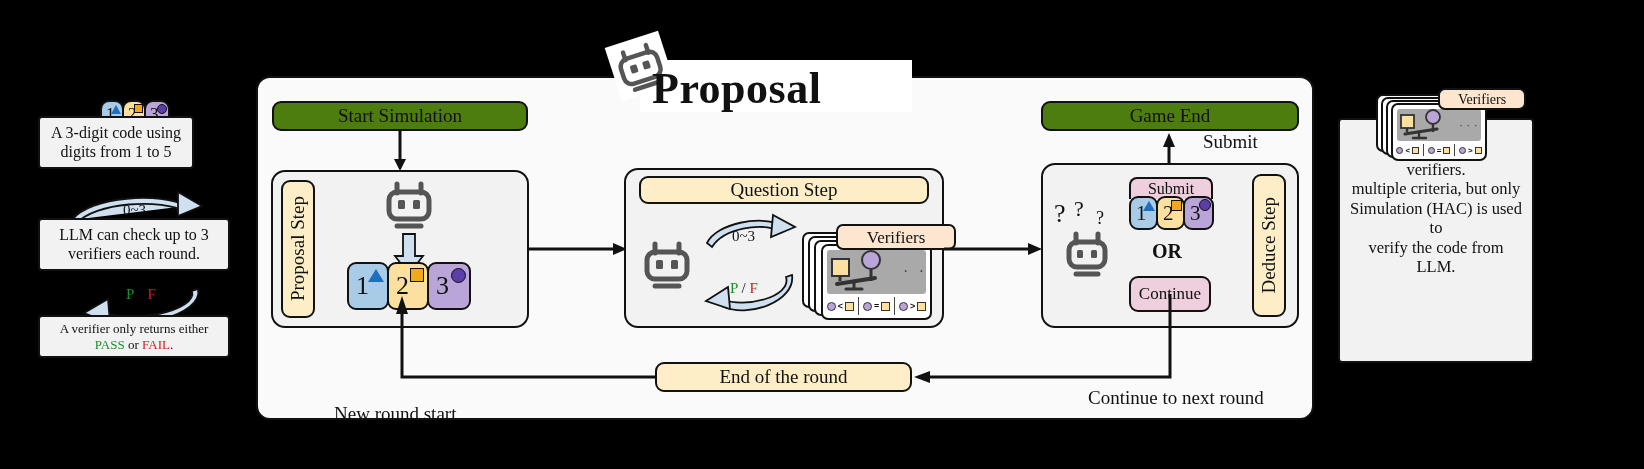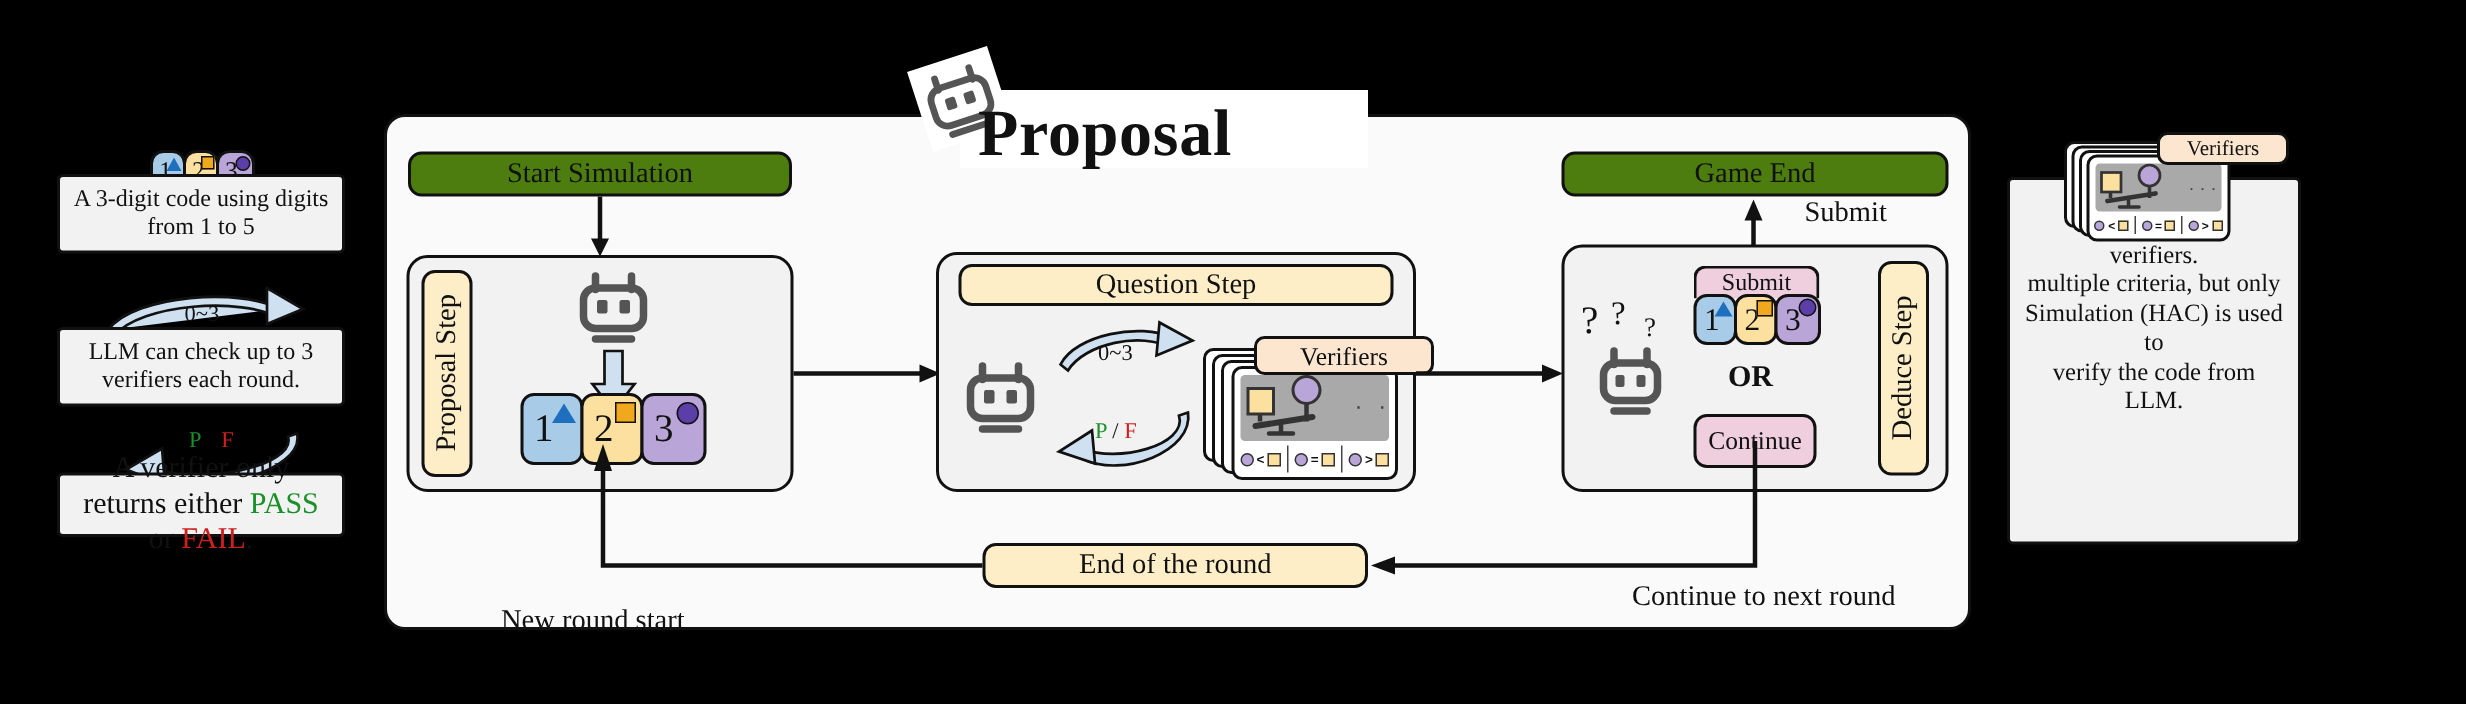--- a/index.html
+++ b/index.html
@@ -141,21 +141,21 @@
       1
       <span class="mark mk-tri" style="right:1px; top:3px; border-left-width:5px;border-right-width:5px;border-bottom-width:9px;"></span>
     </div>
     <div class="tile t2" style="width:24px;height:26px;font-size:17px;padding-left:4px;margin-left:-2px;">2
       <span class="mark mk-sq" style="right:1px; top:2px; width:9px;height:9px;"></span>
     </div>
     <div class="tile t3" style="width:26px;height:26px;font-size:17px;padding-left:4px;margin-left:-2px;">3
       <span class="mark mk-ci" style="right:1px; top:2px; width:10px;height:10px;"></span>
     </div>
   </div>
-  <div class="note abs" style="left:0; top:16px; width:192px; height:53px; font-size:16px;">
+  <div class="note abs" style="left:0; top:16px; width:156px; height:53px; font-size:16px;">
     <span>A 3-digit code using digits from 1 to 5</span>
   </div>
 </div>
 
 <div class="abs" style="left:38px; top:190px; width:192px;">
   <svg class="abs" width="150" height="34" style="left:28px; top:0px;">
     <path d="M6,30 C24,6 96,2 120,16" fill="#cfe0f0" stroke="#111" stroke-width="2" transform="translate(0,0)"></path>
     <path d="M6,30 C24,6 96,2 120,16 L120,22 C96,8 28,12 10,34 Z" fill="#cfe0f0" stroke="#111" stroke-width="1.8"></path>
     <polygon points="112,2 136,16 112,26" fill="#cfe0f0" stroke="#111" stroke-width="1.8"></polygon>
   </svg>
@@ -167,21 +167,21 @@
 
 <div class="abs" style="left:38px; top:285px; width:192px;">
   <svg class="abs" width="150" height="36" style="left:32px; top:0px;">
     <path d="M122,6 C128,26 60,40 30,26 L30,32 C62,48 134,30 128,4 Z" fill="#cfe0f0" stroke="#111" stroke-width="1.8"></path>
     <polygon points="38,14 14,28 40,38" fill="#cfe0f0" stroke="#111" stroke-width="1.8"></polygon>
   </svg>
   <div class="abs tiny" style="left:88px; top:1px;">
     <span class="pass">P</span>
     <span class="fail" style="margin-left:10px;">F</span>
   </div>
-  <div class="note abs" style="left:0; top:30px; width:192px; height:43px; font-size:20px;">
+  <div class="note abs" style="left:0; top:30px; width:192px; height:43px; font-size:13px;">
     <span>
       <span>A verifier only returns either </span><span class="pass">PASS</span><span> or </span><span class="fail">FAIL</span><span>.</span>
     </span>
   </div>
 </div>
 
 <div class="panel abs" style="left:256px; top:76px; width:1058px; height:344px; background:#fafafa;"></div>
 
 <div class="abs title-bg" style="left:640px; top:60px; width:272px; height:52px;"></div>
 <svg class="abs" width="72" height="72" style="left:604px; top:30px;">

